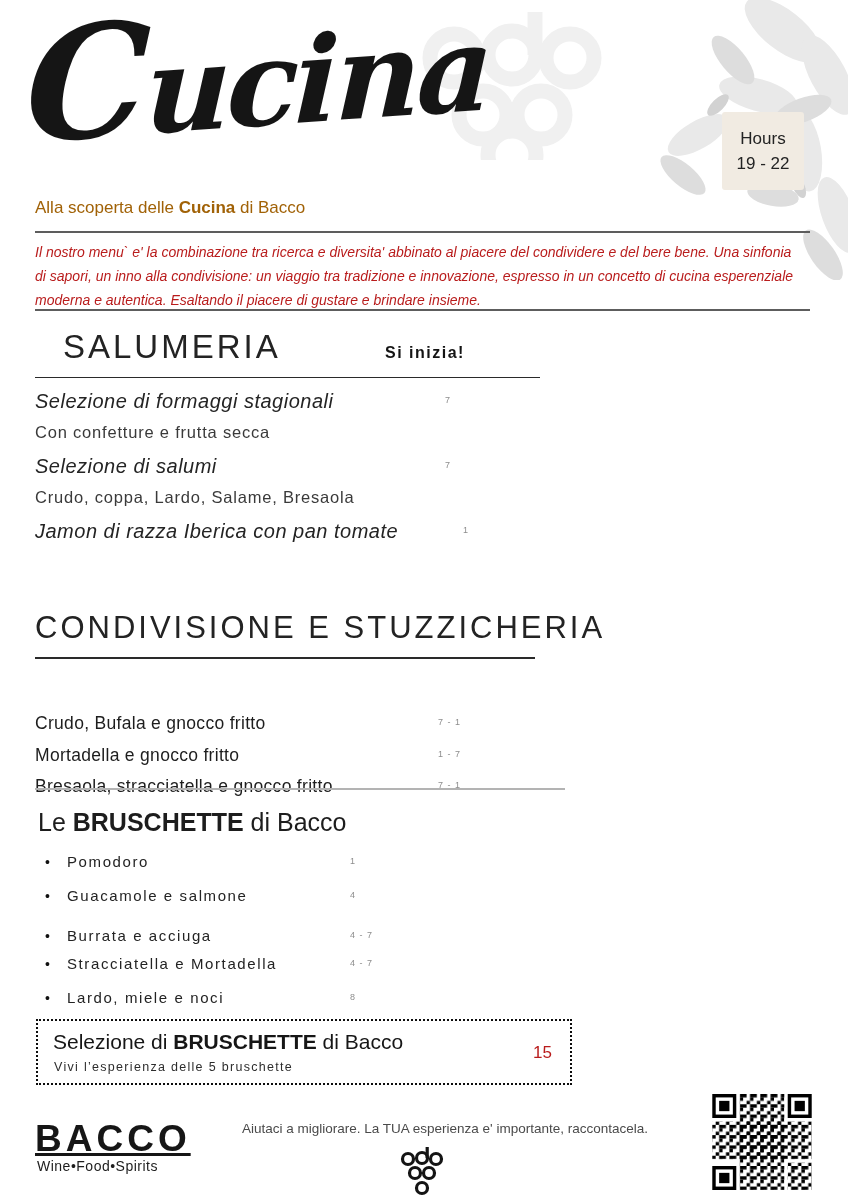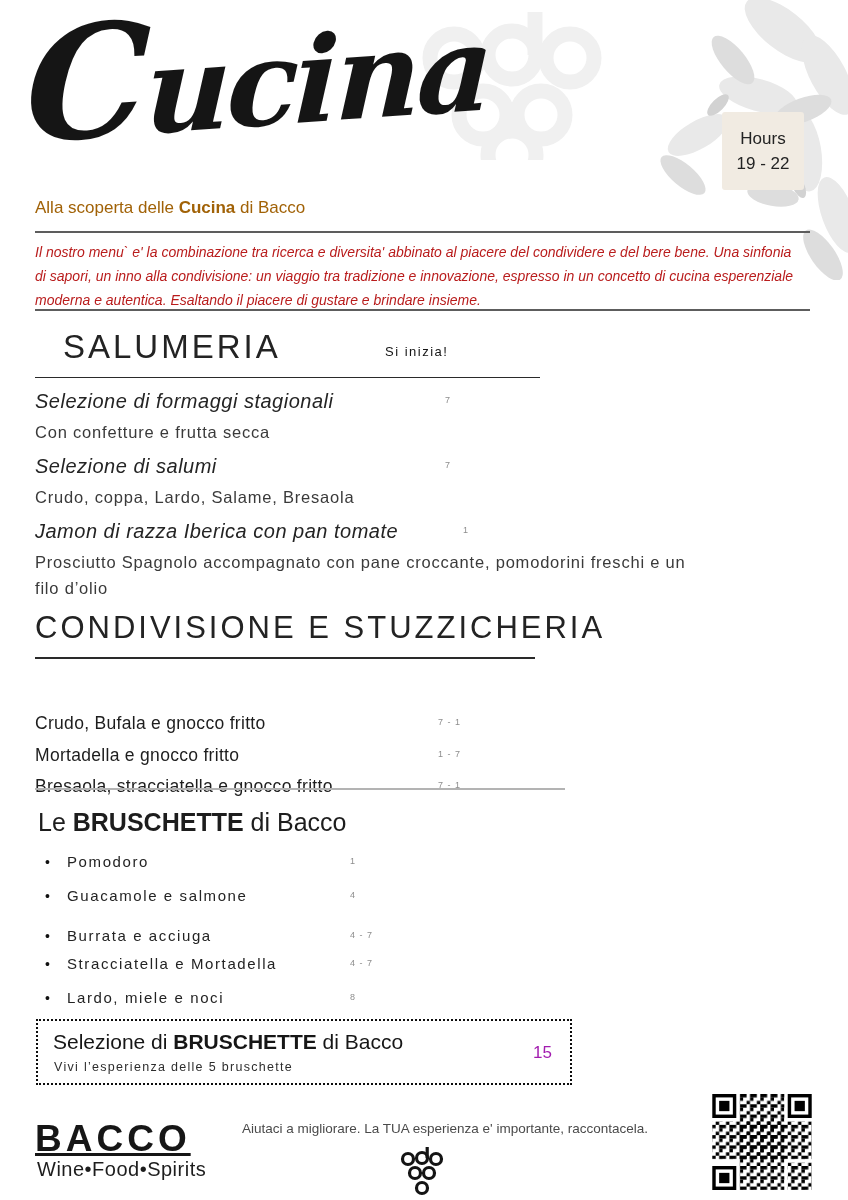--- a/index.html
+++ b/index.html
@@ -21,22 +21,22 @@
   .subtitle b{font-weight:bold;}
   .rule{position:absolute;left:35px;width:775px;border-top:2px solid #5d5d5d;}
   .rule1{top:231px;}
   .rule2{top:309px;}
   .intro{position:absolute;left:35px;top:240px;width:765px;font-style:italic;
          font-size:14px;line-height:1.72;color:#b91c1c;}
 
   
   .sec-head{position:absolute;left:35px;font-size:33px;letter-spacing:3px;
             color:#232323;font-weight:normal;}
-  .tagline{position:absolute;left:385px;top:344px;font-size:13px;letter-spacing:1.5px;
-           color:#141414;font-weight:normal;}
+  .tagline{position:absolute;left:385px;top:344px;font-size:16px;letter-spacing:1.5px;
+           color:#141414;font-weight:bold;}
   .sec-line{position:absolute;left:35px;border-top:2px solid #2a2a2a;}
 
   
   .item{position:absolute;left:35px;}
   .item .name{font-style:italic;font-size:20px;letter-spacing:.5px;color:#242424;}
   .item .desc{font-size:16.5px;letter-spacing:.8px;color:#3a3a3a;margin-top:7px;
               line-height:1.55;max-width:680px;}
   .price{position:absolute;top:5px;font-size:9px;color:#8d8d8d;letter-spacing:1px;white-space:nowrap;}
   .sal-price{left:410px;}
   .jam-price{left:428px;}
@@ -50,26 +50,26 @@
   .bru-item{position:absolute;left:45px;font-size:15px;letter-spacing:1.6px;color:#232323;}
   .bru-item .bullet{display:inline-block;width:22px;color:#111;font-size:14px;}
   .bru-item .price{left:305px;top:3px;}
 
   
   .offer{position:absolute;left:36px;top:1019px;width:532px;height:62px;
          border:2px dotted #0c0c0c;background:#fff;}
   .offer .offer-title{margin:9px 0 0 15px;font-size:21px;color:#161616;}
   .offer .offer-title b{font-weight:bold;}
   .offer .offer-sub{margin:6px 0 0 16px;font-size:12.5px;letter-spacing:1.3px;color:#2d2d2d;}
-  .offer .offer-price{position:absolute;right:18px;top:22px;font-size:17px;color:#a21caf;}
+  .offer .offer-price{position:absolute;right:18px;top:22px;font-size:17px;color:#b91c1c;}
 
   
   .brand{position:absolute;left:35px;top:1118px;font-size:37px;font-weight:bold;
          letter-spacing:4px;color:#161616;text-decoration:underline;}
-  .brand-sub{position:absolute;left:37px;top:1158px;font-size:20px;letter-spacing:.5px;color:#1d1d1d;}
+  .brand-sub{position:absolute;left:37px;top:1158px;font-size:14px;letter-spacing:.5px;color:#1d1d1d;}
   .feedback{position:absolute;left:230px;top:1121px;width:430px;text-align:center;
             font-size:13.5px;color:#4a4a4a;}
   .grape-small{position:absolute;left:400px;top:1146px;}
   .qr{position:absolute;left:712px;top:1094px;}
 </style>
 </head>
 <body>
 
 <div class="page">
 
@@ -133,21 +133,20 @@
 
   <div class="item" style="top:455px;">
     <div class="name">Selezione di salumi</div>
     <span class="price sal-price">7</span>
     <div class="desc">Crudo, coppa, Lardo, Salame, Bresaola</div>
   </div>
 
   <div class="item" style="top:520px;">
     <div class="name">Jamon di razza Iberica con pan tomate</div>
     <span class="price jam-price">1</span>
-    <div class="desc">Prosciutto Spagnolo accompagnato con pane croccante, pomodorini freschi e un filo d’olio</div>
   </div>
 
   <div class="sec-head" style="top:610px;font-size:31px;">CONDIVISIONE E STUZZICHERIA</div>
   <div class="sec-line" style="top:657px;width:500px;"></div>
 
   <div class="plain-item" style="top:681px;">
     <span>Crudo, Bufala e gnocco fritto</span>
     <span class="price">7 - 1</span>
   </div>
   <div class="plain-item" style="top:713px;">

